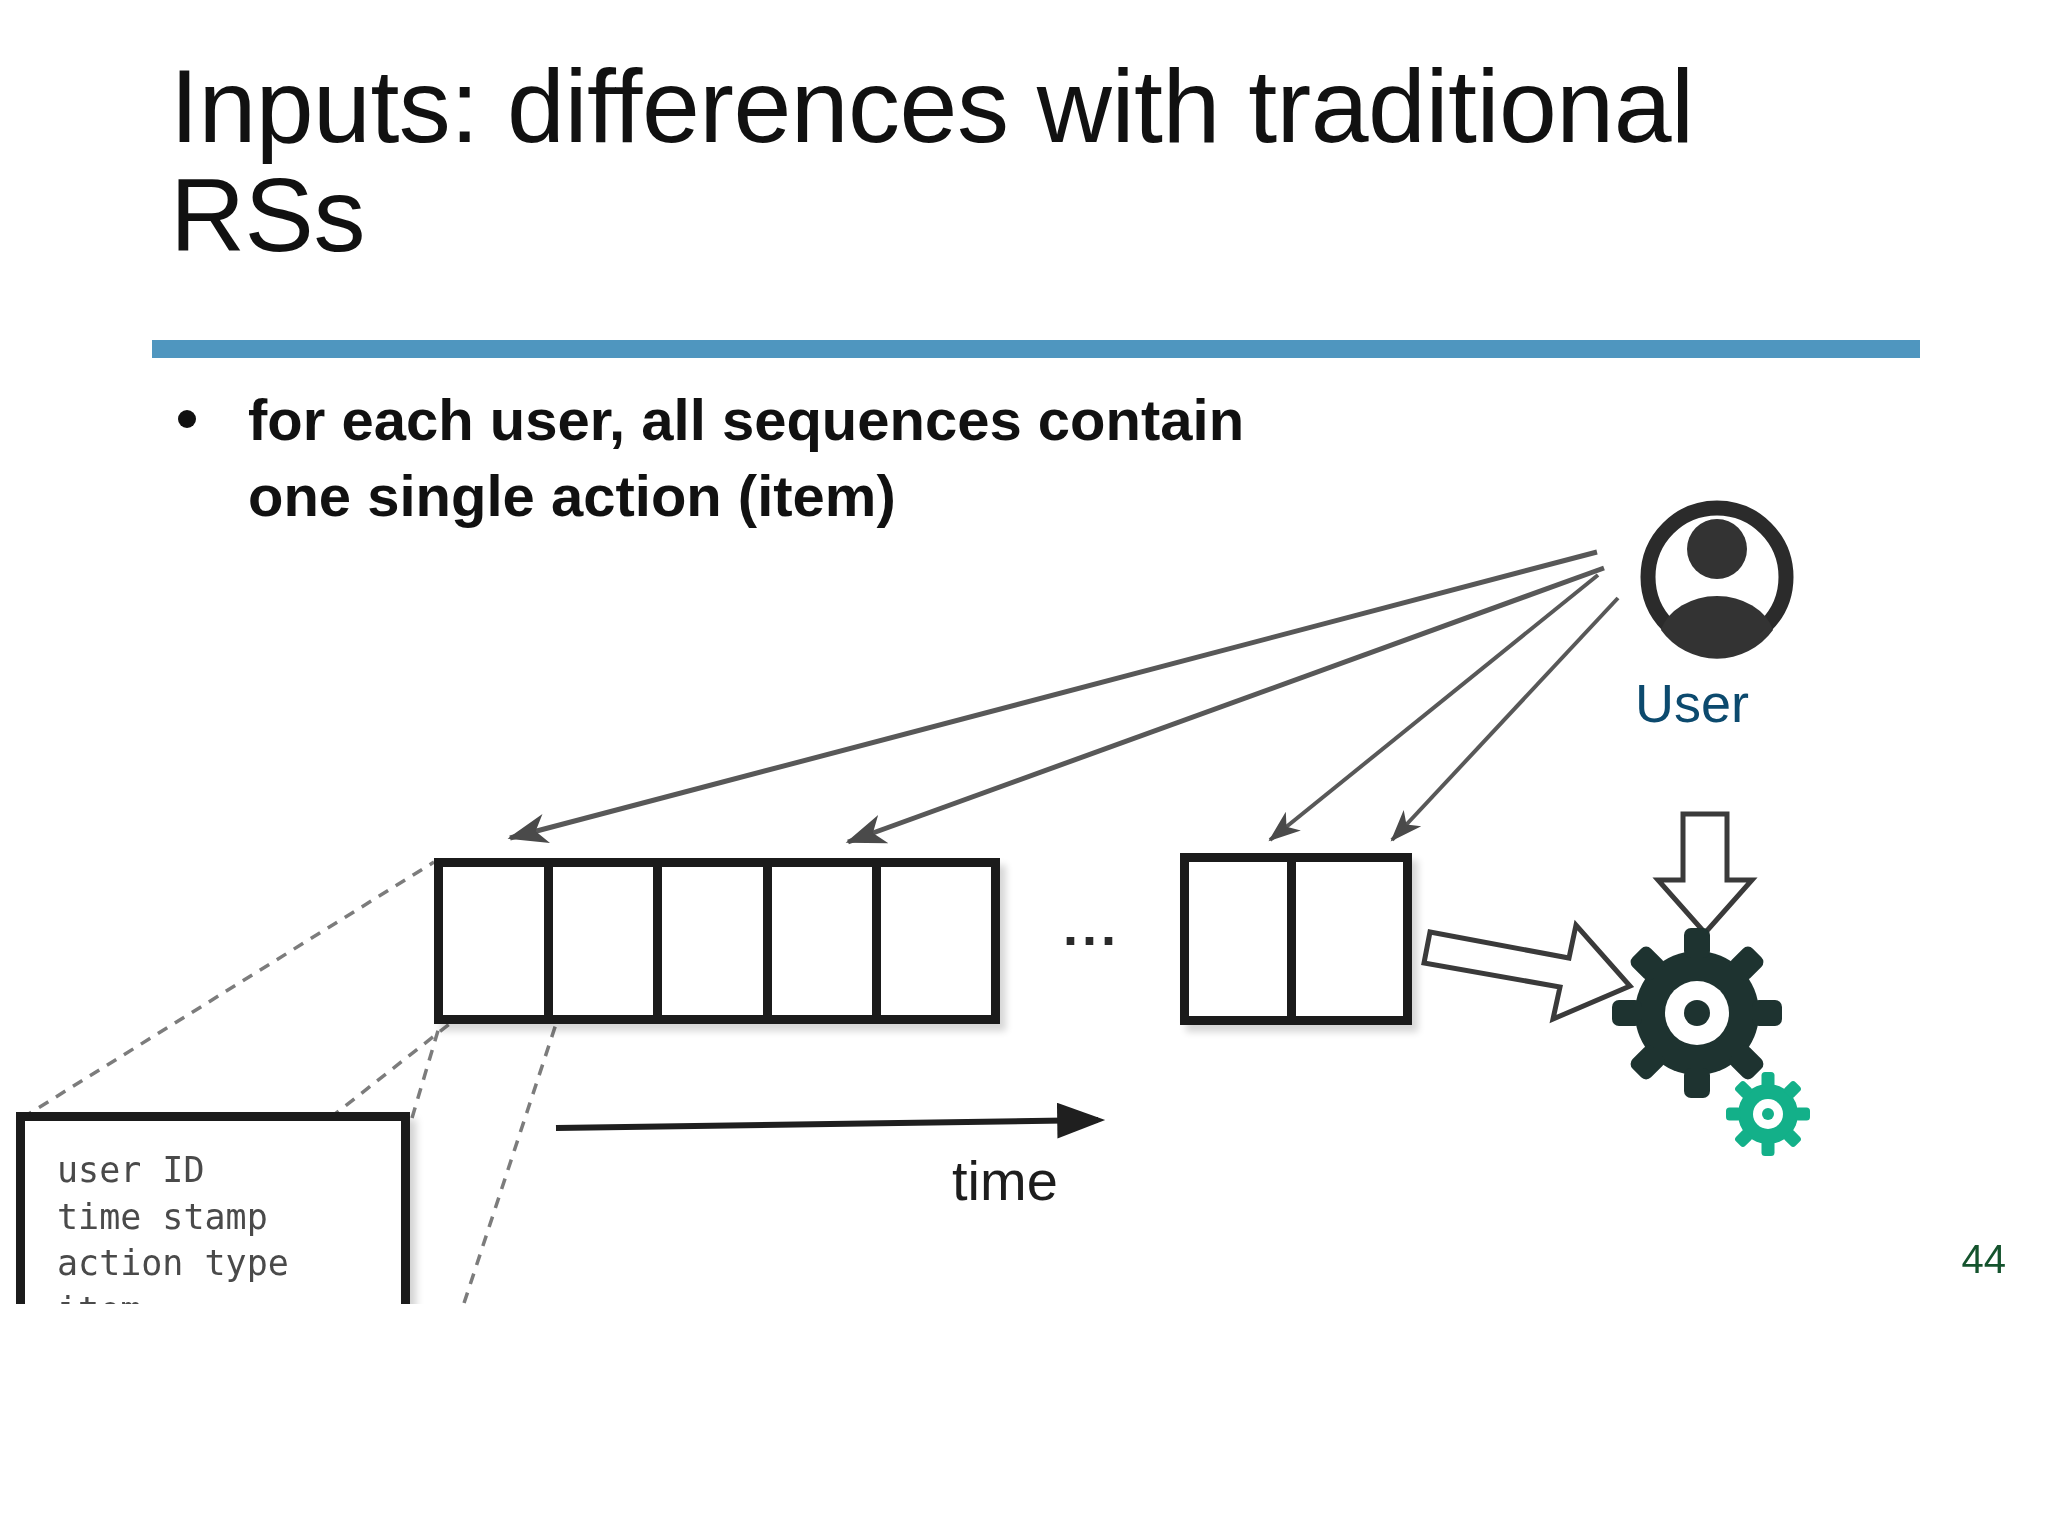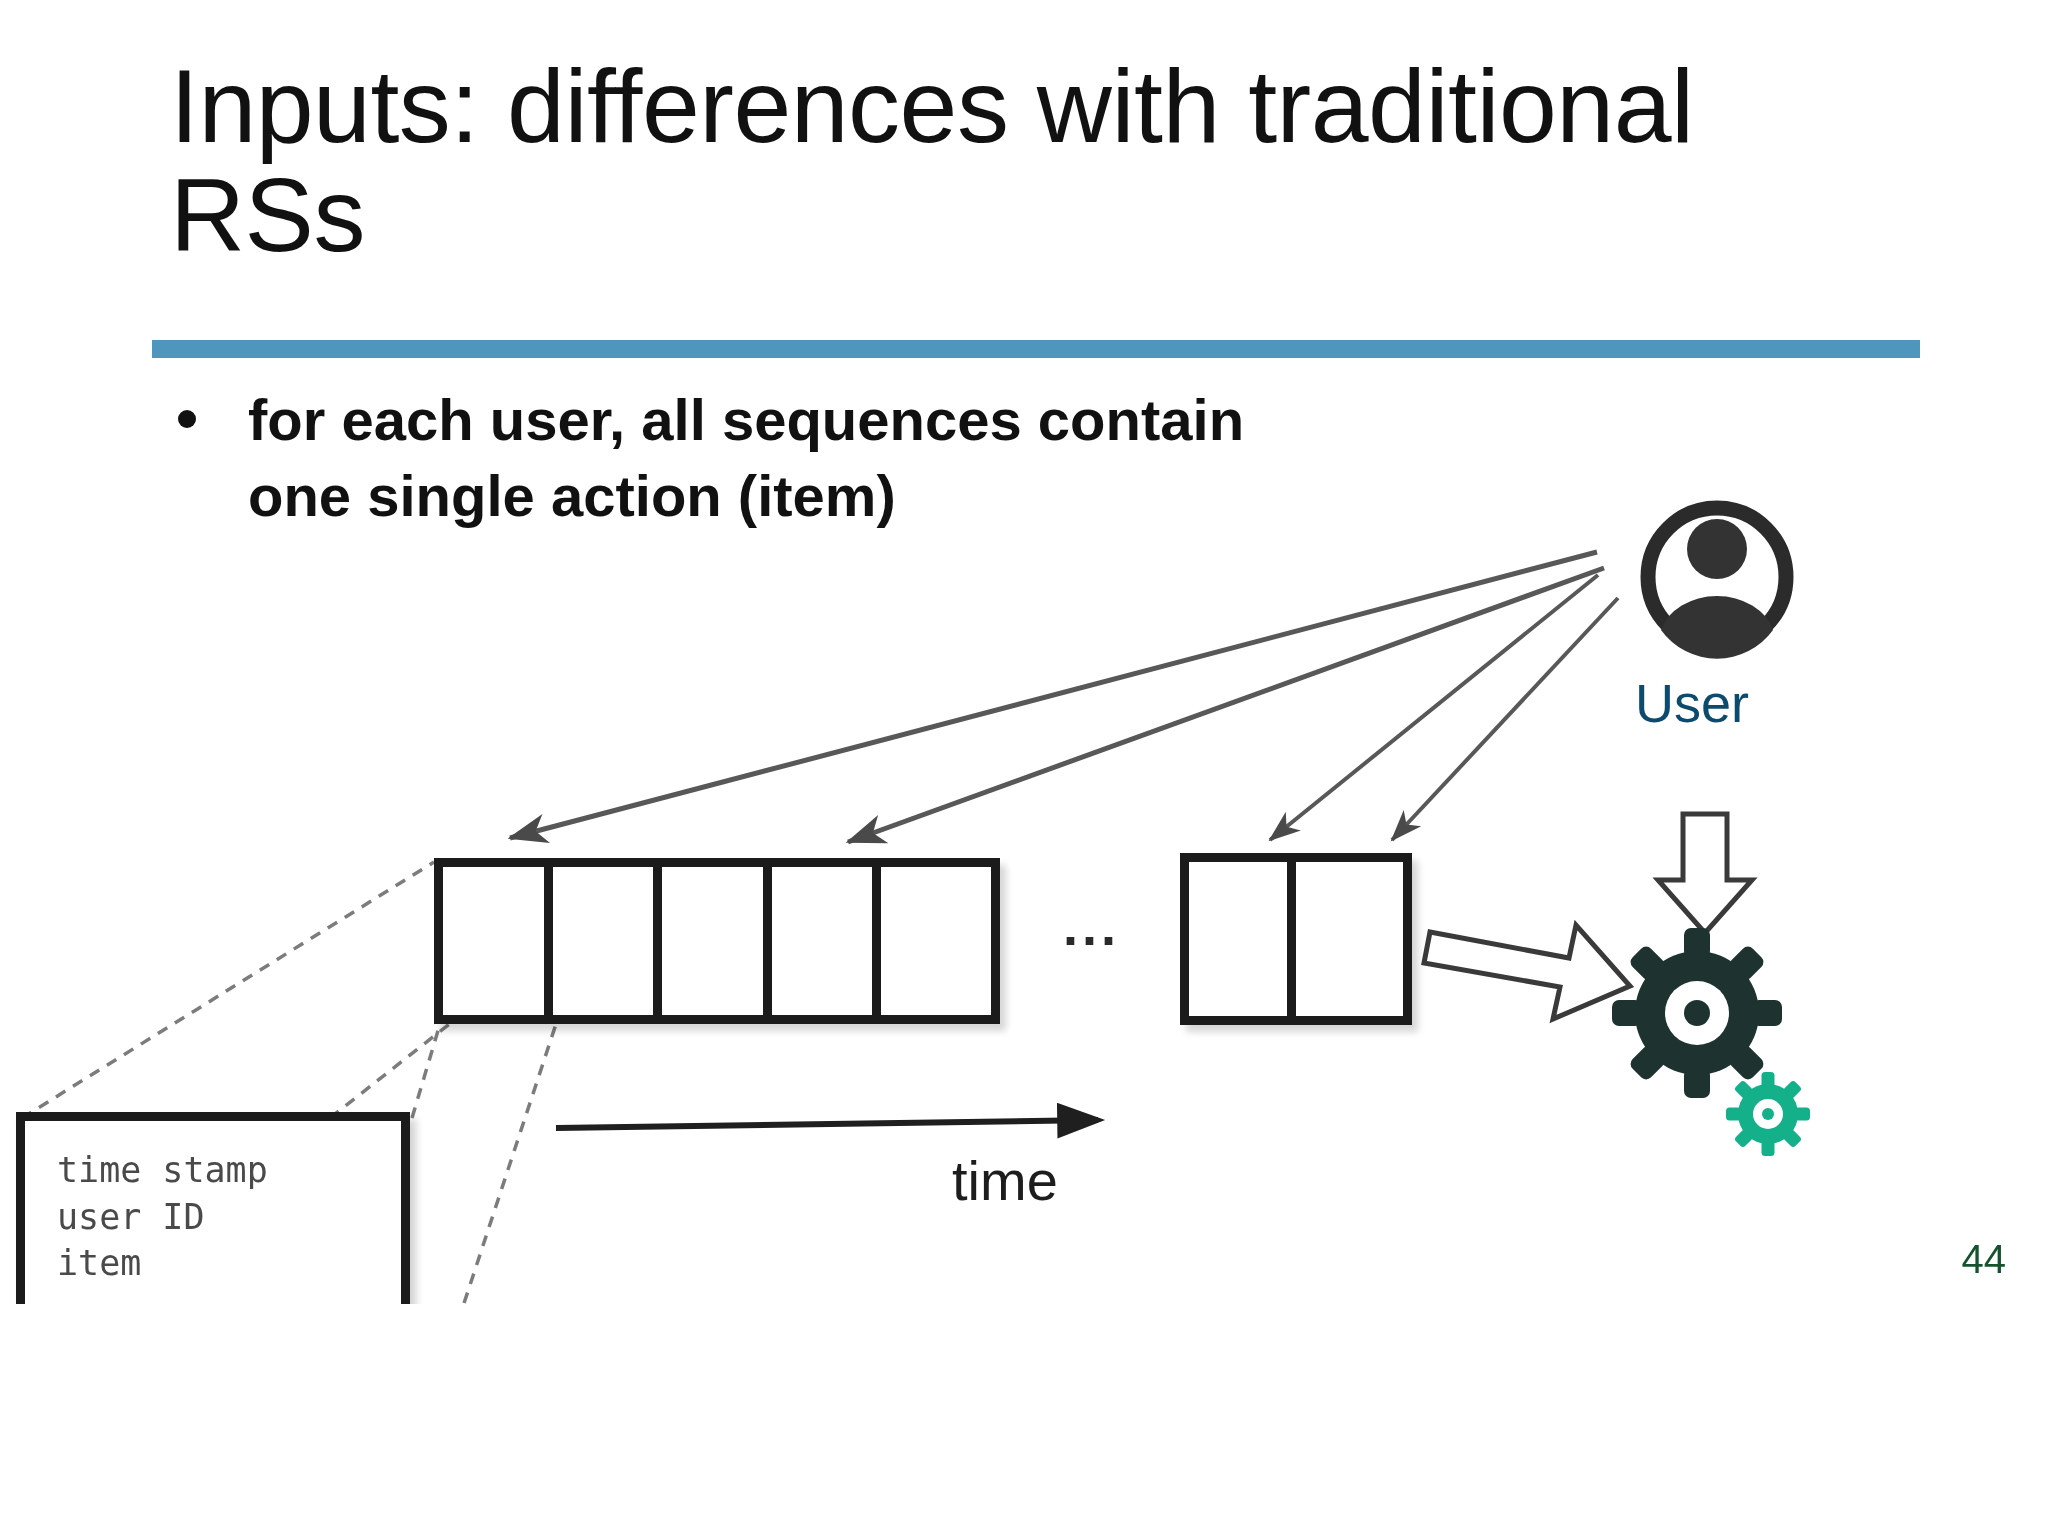--- a/index.html
+++ b/index.html
@@ -285,22 +285,23 @@
   </div>
 
   <div id="seq-ellipsis">...</div>
 
   <div id="seq-b" class="seq">
     <div class="cell"></div>
     <div class="cell"></div>
   </div>
 
   <div id="schema-box">
+    <div class="line">user ID</div>
     <div class="line">time stamp</div>
-    <div class="line">user ID</div>
+    <div class="line">action type</div>
     <div class="line">item</div>
     <div class="line ell">…</div>
   </div>
 
   <div id="user-label">User</div>
   <div id="time-label">time</div>
 
   <div id="page-number">44</div>
 
 </div>

